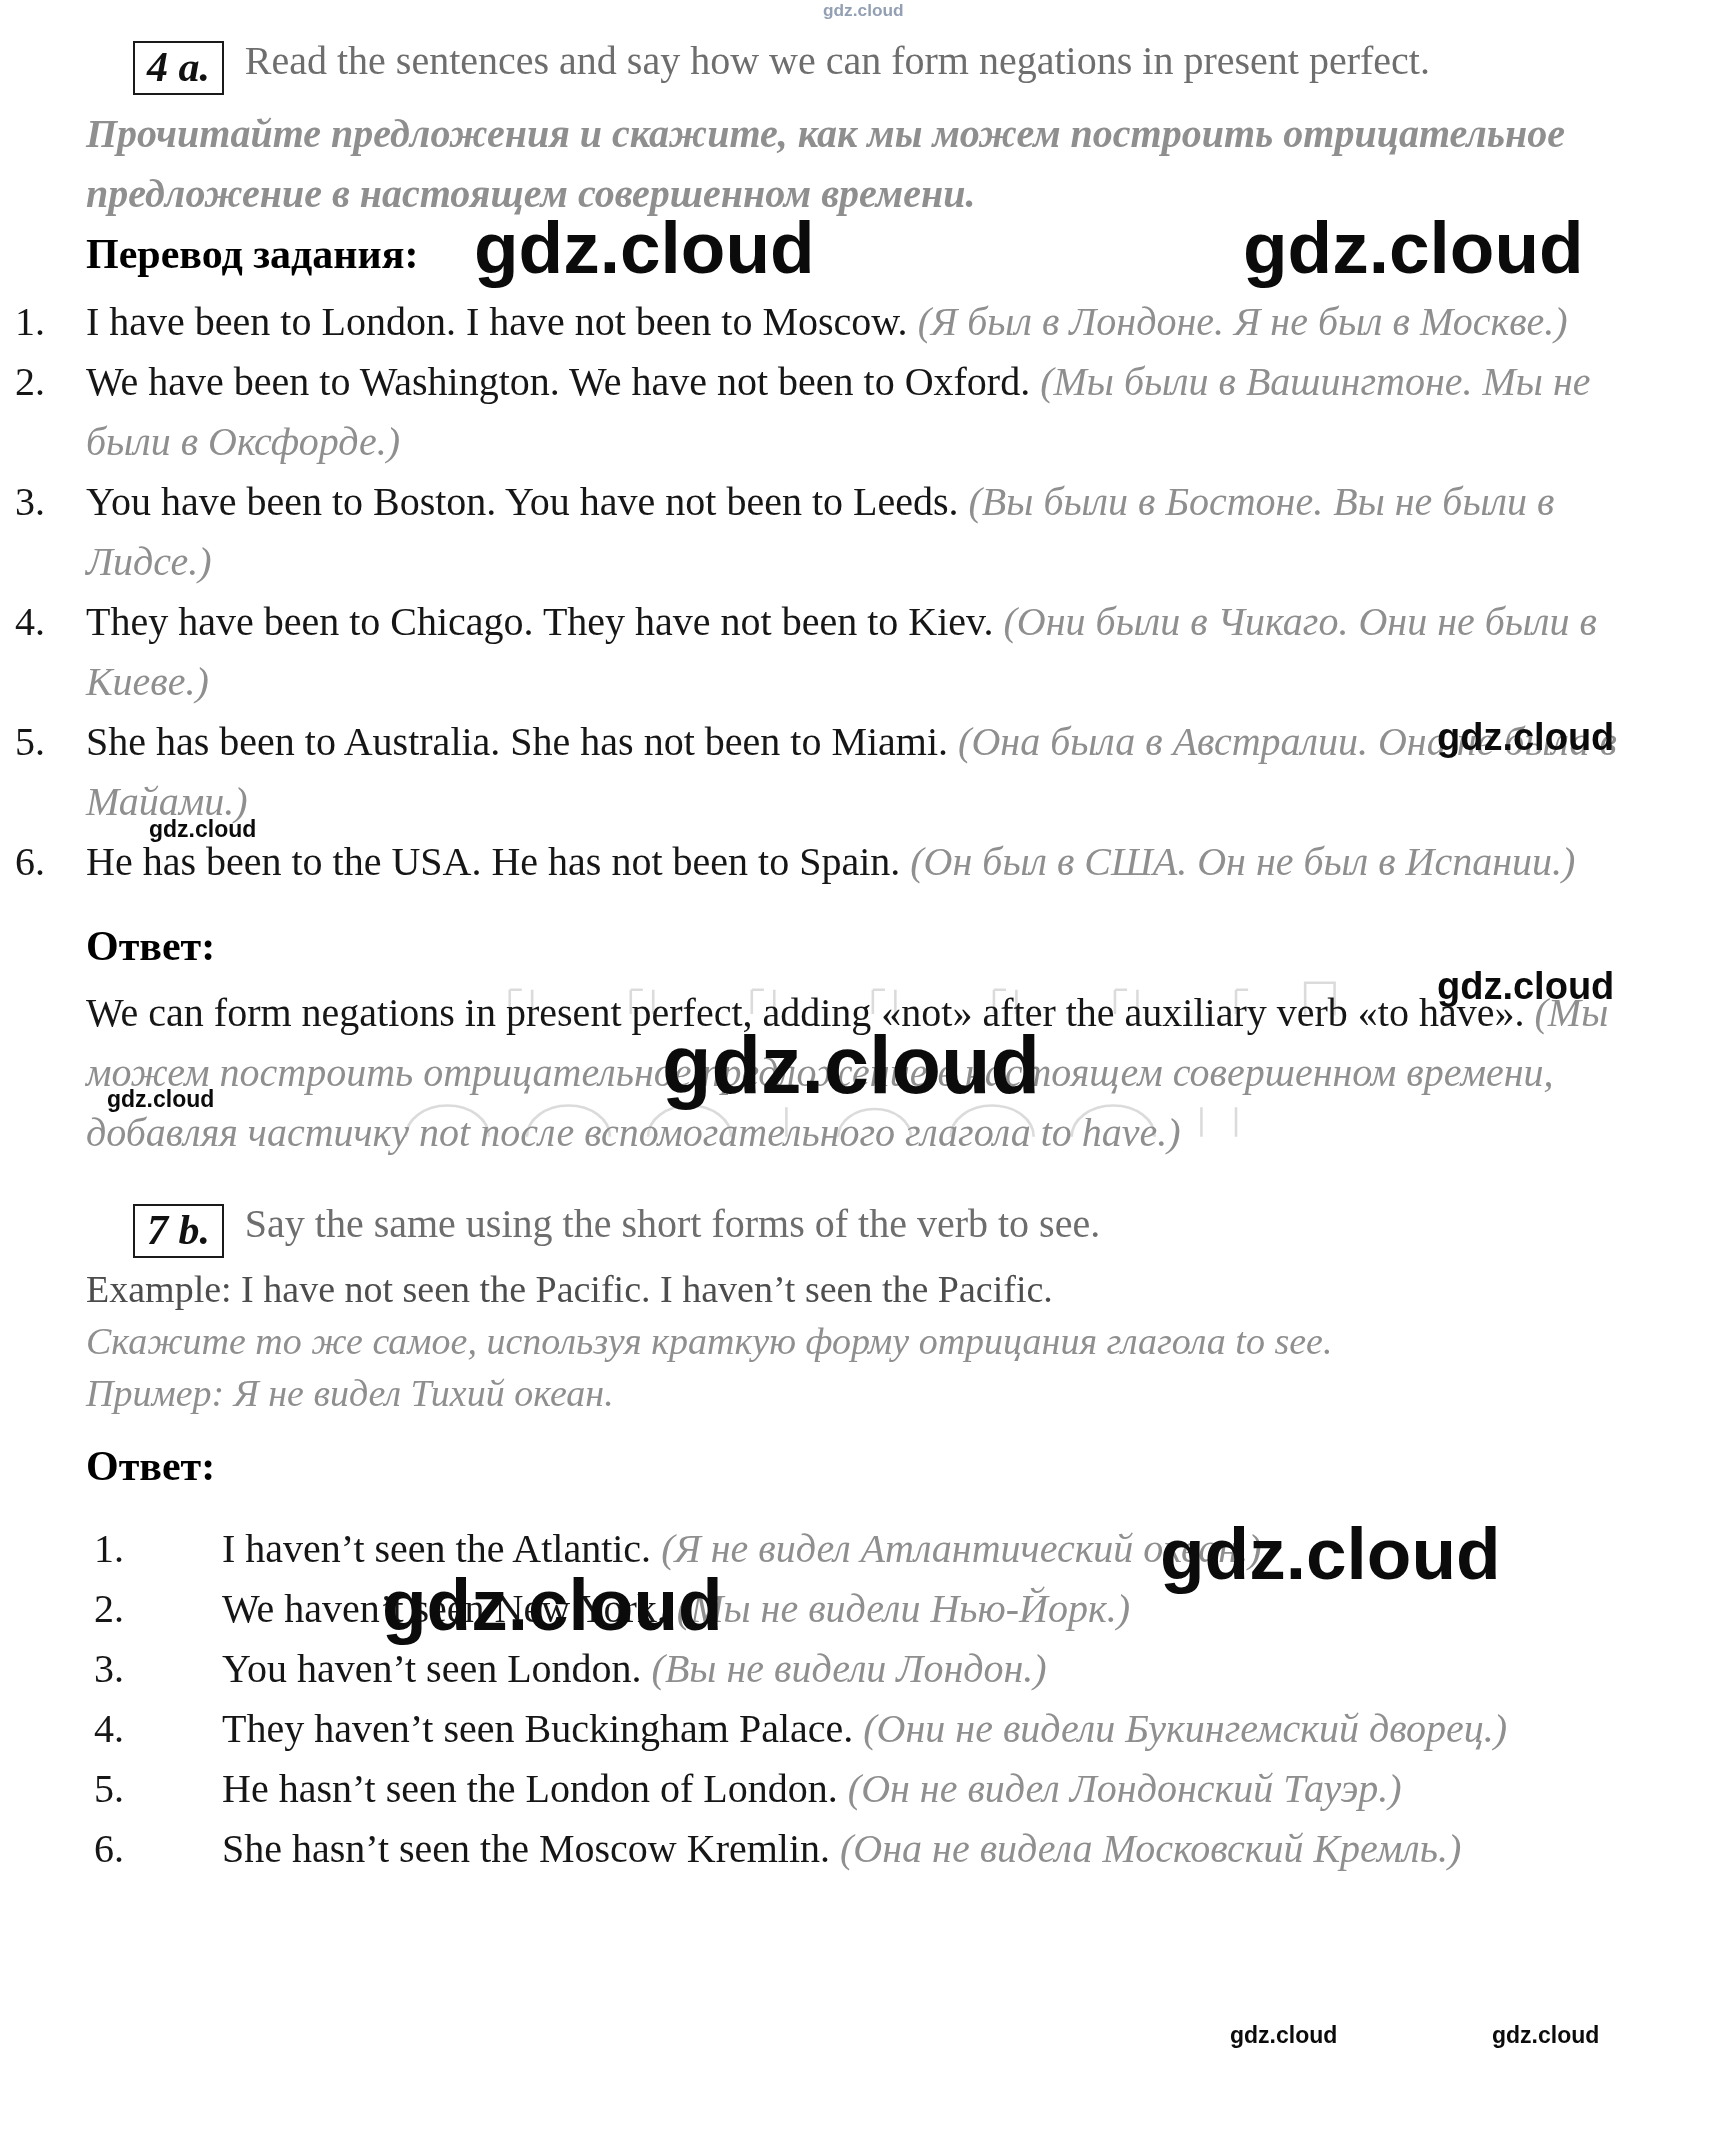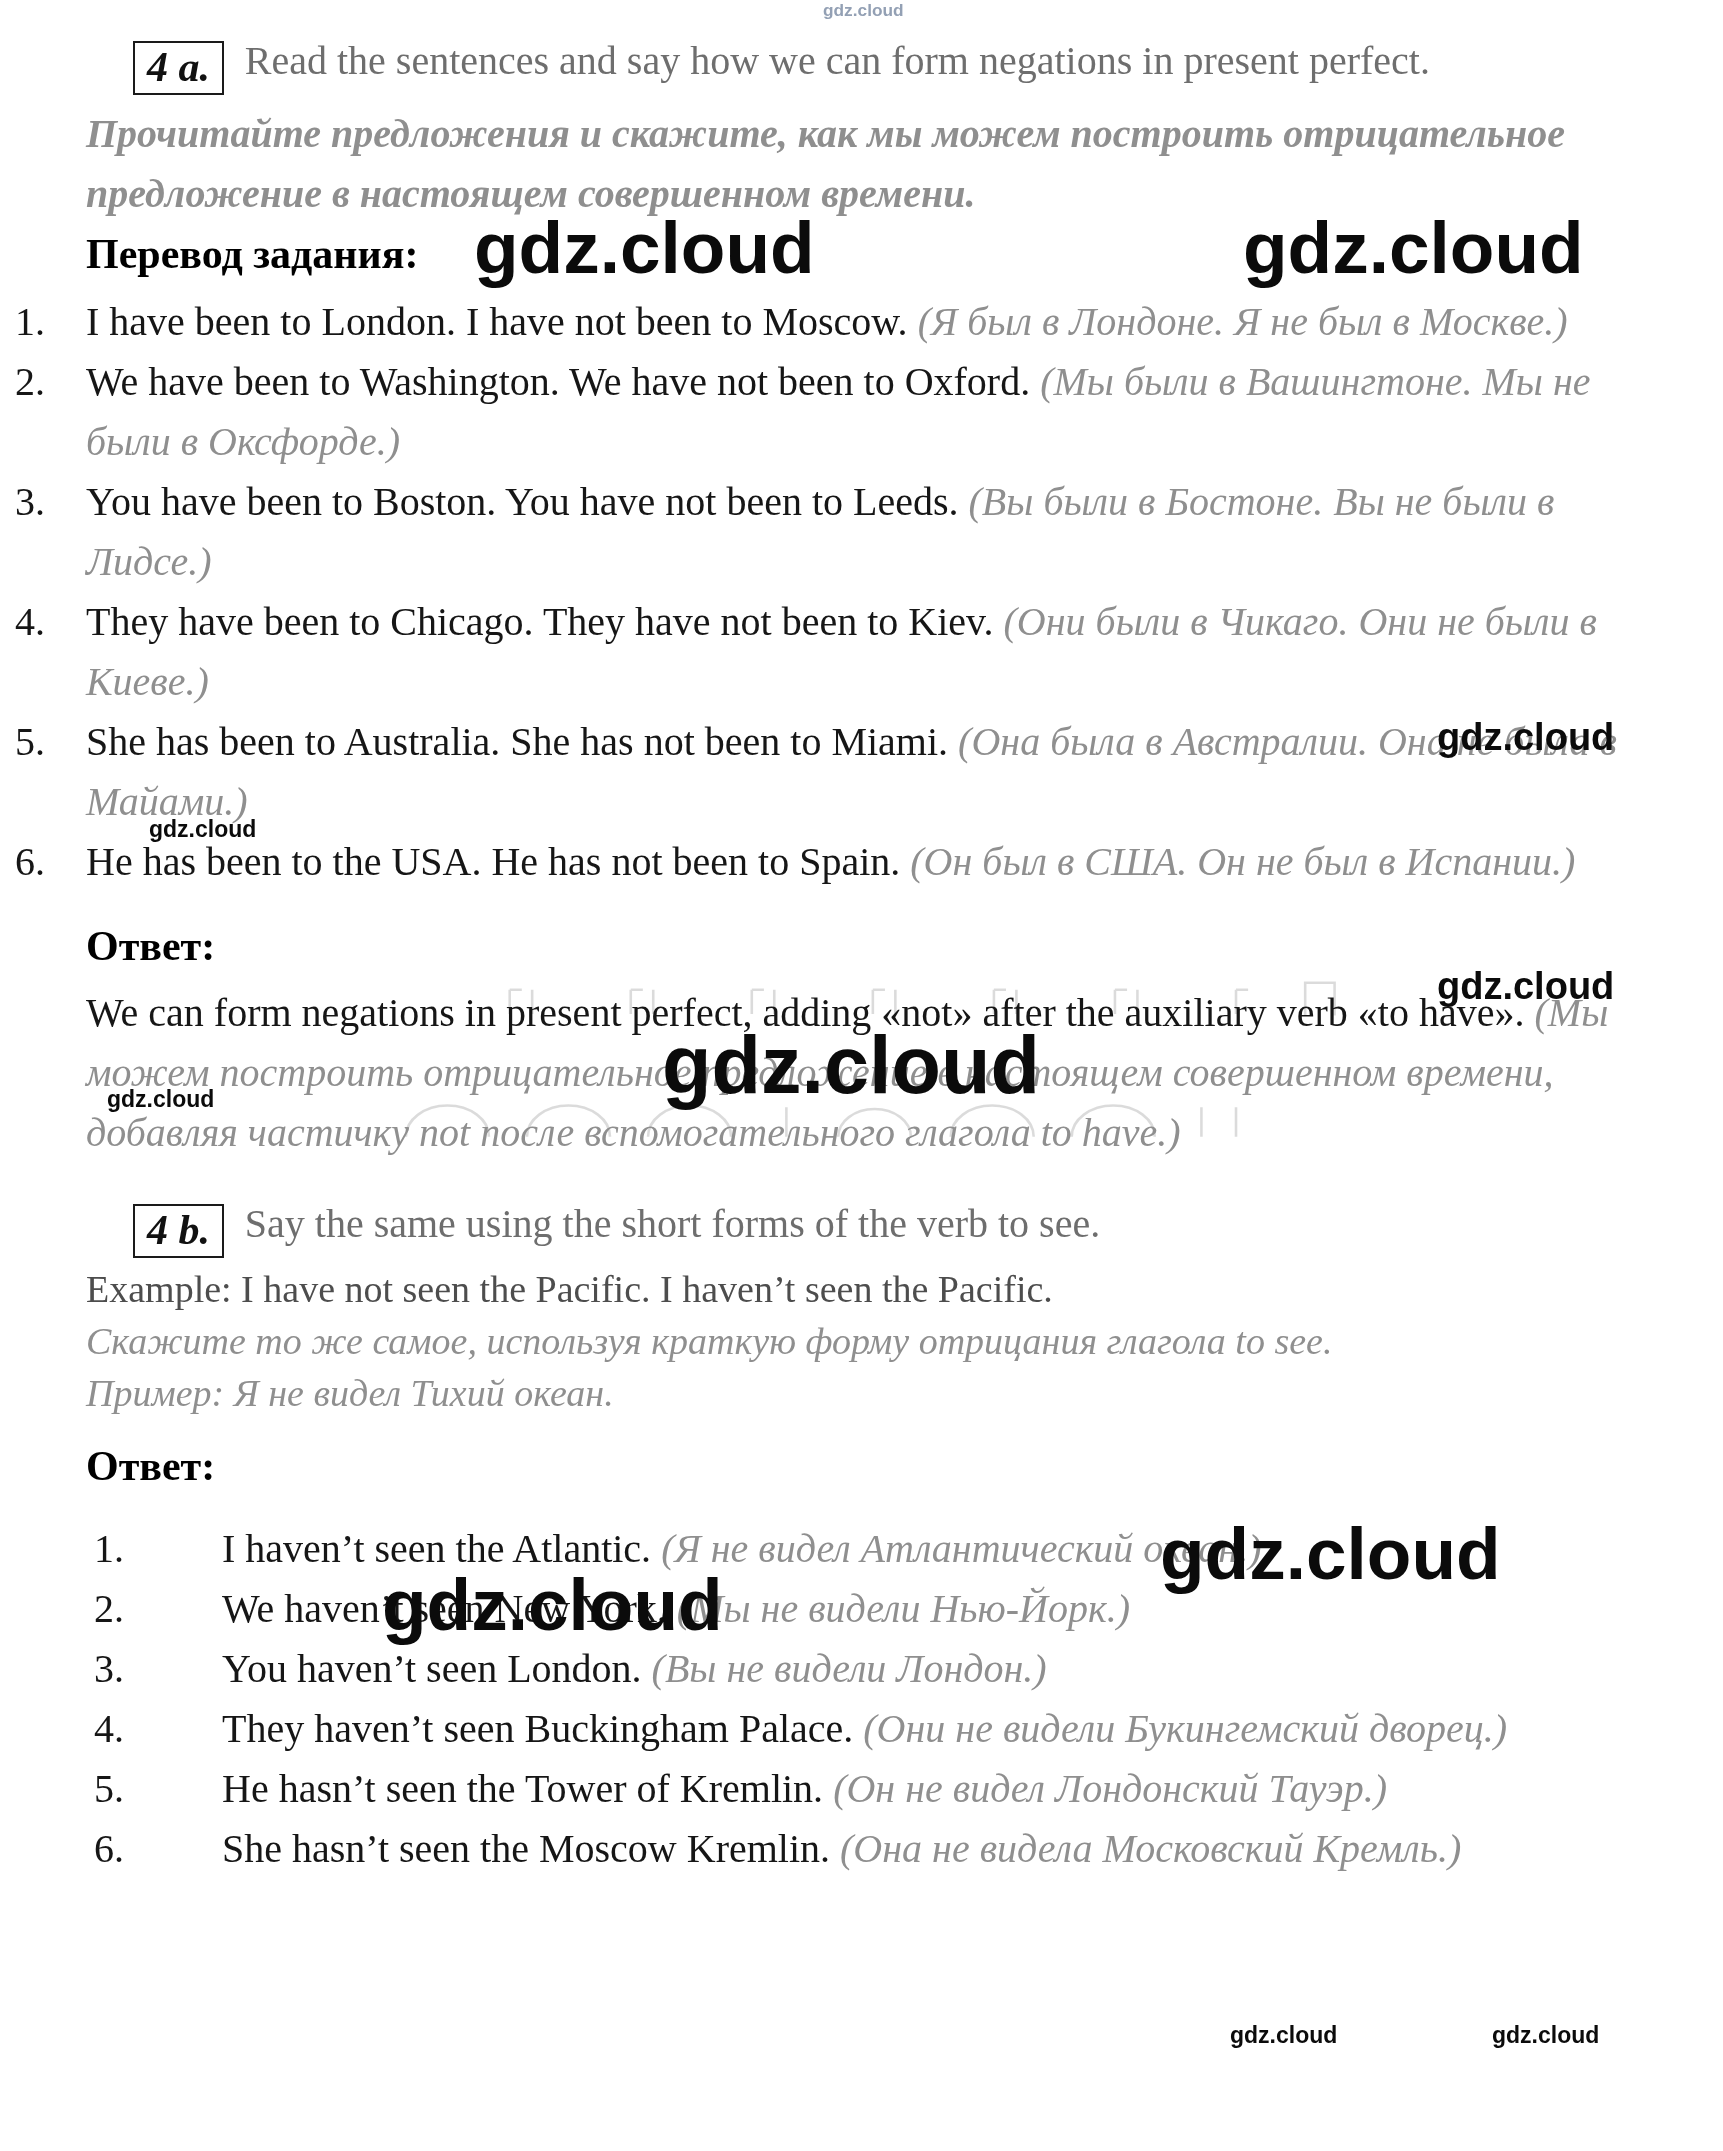--- a/index.html
+++ b/index.html
@@ -125,21 +125,21 @@
 
       <div class="heading heading-ans-a">Ответ:</div>
       <p class="answer-para">
         <span class="answer-en">We can form negations in present perfect, adding «not» after the auxiliary verb «to have».</span>
         <span class="answer-ru">(Мы можем построить отрицательное предложение в настоящем совершенном времени, добавляя частичку not после вспомогательного глагола to have.)</span>
       </p>
     </section>
 
     <section>
       <div class="row-task row-task-b">
-        <span class="task-box">4 b.</span>
+        <span class="task-box">7 b.</span>
         <span class="prompt-en">Say the same using the short forms of the verb to see.</span>
       </div>
       <div class="line-sm example">Example: I have not seen the Pacific. I haven’t seen the Pacific.</div>
       <div class="line-sm gray-it">Скажите то же самое, используя краткую форму отрицания глагола to see.</div>
       <div class="line-sm gray-it">Пример: Я не видел Тихий океан.</div>
 
       <div class="heading heading-ans-b">Ответ:</div>
 
       <div class="list-b">
         <div class="item-b">
@@ -152,21 +152,21 @@
         </div>
         <div class="item-b">
           <span class="num">3.</span><span class="sentence-en">You haven’t seen London.</span>
           <span class="sentence-ru">(Вы не видели Лондон.)</span>
         </div>
         <div class="item-b">
           <span class="num">4.</span><span class="sentence-en">They haven’t seen Buckingham Palace.</span>
           <span class="sentence-ru">(Они не видели Букингемский дворец.)</span>
         </div>
         <div class="item-b">
-          <span class="num">5.</span><span class="sentence-en">He hasn’t seen the Tower of Kremlin.</span>
+          <span class="num">5.</span><span class="sentence-en">He hasn’t seen the London of London.</span>
           <span class="sentence-ru">(Он не видел Лондонский Тауэр.)</span>
         </div>
         <div class="item-b">
           <span class="num">6.</span><span class="sentence-en">She hasn’t seen the Moscow Kremlin.</span>
           <span class="sentence-ru">(Она не видела Московский Кремль.)</span>
         </div>
       </div>
     </section>
   </div>
 

